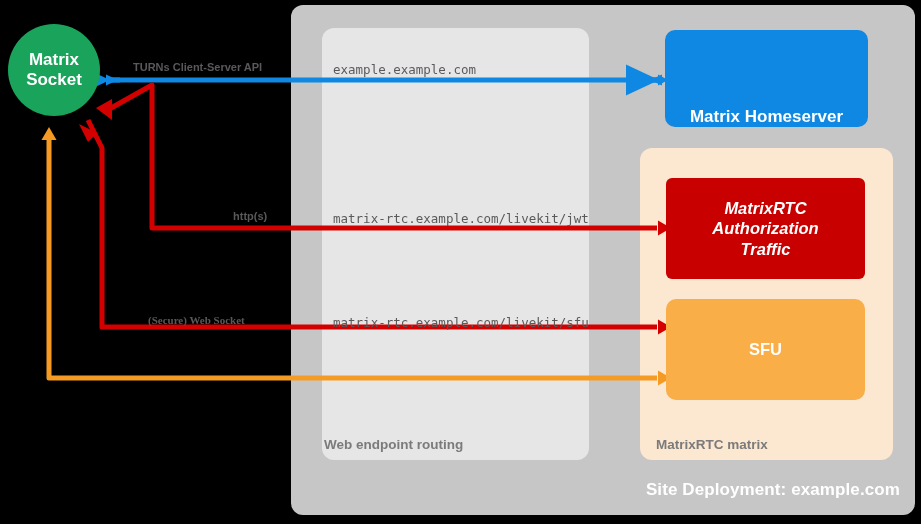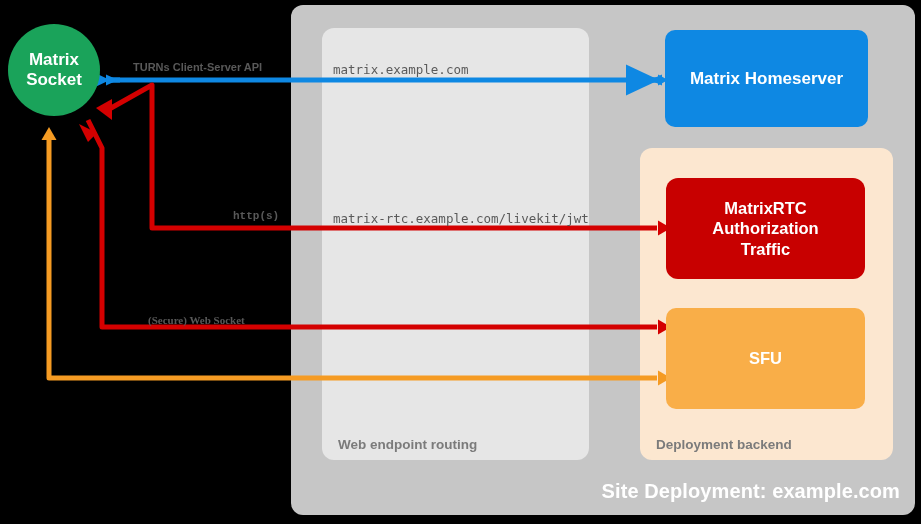--- a/index.html
+++ b/index.html
@@ -6,60 +6,60 @@
   body{width:921px;height:524px;overflow:hidden;
        font-family:"Liberation Sans",sans-serif;}
   #stage{position:relative;width:921px;height:524px;background:#000;}
 
   .abs{position:absolute;}
 
   
   #site-container{left:291px;top:5px;width:624px;height:510px;
       background:#c6c6c6;border-radius:12px;}
   #site-label{left:600px;top:480px;width:300px;text-align:right;
-      color:#fff;font-size:20px;font-weight:bold;letter-spacing:.1px;}
+      color:#fff;font-size:17px;font-weight:bold;letter-spacing:.1px;}
 
   
   #routing-panel{left:322px;top:28px;width:267px;height:432px;
       background:#e6e6e6;border-radius:12px;}
-  #routing-label{left:338px;top:437px;color:#7b7b7b;
+  #routing-label{left:324px;top:437px;color:#7b7b7b;
       font-size:13.5px;font-weight:bold;}
 
   
   #rtc-panel{left:640px;top:148px;width:253px;height:312px;
       background:#fce7d0;border-radius:12px;}
   #rtc-label{left:656px;top:437px;color:#7b7b7b;
       font-size:13.5px;font-weight:bold;}
 
   
   #matrix-client{left:8px;top:24px;width:92px;height:92px;border-radius:50%;
       background:#1aa35a;display:flex;align-items:center;justify-content:center;}
   #matrix-client .lbl{color:#fff;font-size:17px;font-weight:bold;
       line-height:1.15;text-align:center;}
 
   #homeserver{left:665px;top:30px;width:203px;height:97px;border-radius:10px;
-      background:#0e88e3;display:flex;align-items:center;justify-content:center;}
+      background:#0e88e3;display:flex;align-items:flex-end;justify-content:center;}
   #homeserver .lbl{color:#fff;font-size:17px;font-weight:bold;text-align:center;}
 
-  #auth-service{left:666px;top:178px;width:199px;height:101px;border-radius:12px;
-      background:#c80000;display:flex;align-items:center;justify-content:center;}
+  #auth-service{left:666px;top:178px;width:199px;height:101px;border-radius:6px;
+      background:#c80000;display:flex;align-items:center;justify-content:center;font-style:italic;}
   #auth-service .lbl{color:#fff;font-size:16.5px;font-weight:bold;
       line-height:1.25;text-align:center;}
 
-  #sfu{left:666px;top:308px;width:199px;height:101px;border-radius:10px;
+  #sfu{left:666px;top:299px;width:199px;height:101px;border-radius:10px;
       background:#f9ae48;display:flex;align-items:center;justify-content:center;}
   #sfu .lbl{color:#fff;font-size:16.5px;font-weight:bold;text-align:center;}
 
   
   .edge-label{white-space:nowrap;font-size:11px;font-weight:bold;color:#595959;}
   .url-label{white-space:nowrap;font-size:12.5px;color:#5a5a5a;
       font-family:"DejaVu Sans Mono","Liberation Mono",monospace;}
 
   #lbl-csapi{left:133px;top:61px;}
-  #lbl-https{left:233px;top:210px;font-family:Liberation Mono, monospace;}
+  #lbl-https{left:233px;top:210px;}
   #lbl-ws{left:148px;top:314px;font-family:Liberation Serif, serif;}
   #lbl-webrtc{left:62px;top:366px;}
 
   #url-matrix{left:333px;top:62px;}
   #url-jwt{left:333px;top:211px;}
   #url-sfu{left:333px;top:315px;}
 
   #svg-edges{left:0;top:0;width:921px;height:524px;}
 </style>
 </head>
@@ -137,20 +137,21 @@
   </div>
 
   <div class="abs" id="sfu">
     <div class="lbl">SFU</div>
   </div>
 
   <div class="abs edge-label" id="lbl-csapi">TURNs Client-Server API</div>
   <div class="abs edge-label" id="lbl-https">http(s)</div>
   <div class="abs edge-label" id="lbl-ws">(Secure) Web Socket</div>
 
-  <div class="abs url-label" id="url-matrix">matrix.example.com</div>
+  <div class="abs url-label" id="url-matrix">example.example.com</div>
   <div class="abs url-label" id="url-jwt">matrix-rtc.example.com/livekit/jwt</div>
+  <div class="abs url-label" id="url-sfu">matrix-rtc.example.com/livekit/sfu</div>
 
   <div class="abs" id="routing-label">Web endpoint routing</div>
-  <div class="abs" id="rtc-label">Deployment backend</div>
+  <div class="abs" id="rtc-label">MatrixRTC matrix</div>
   <div class="abs" id="site-label">Site Deployment: example.com</div>
 
 </div>
 
 </body></html>

